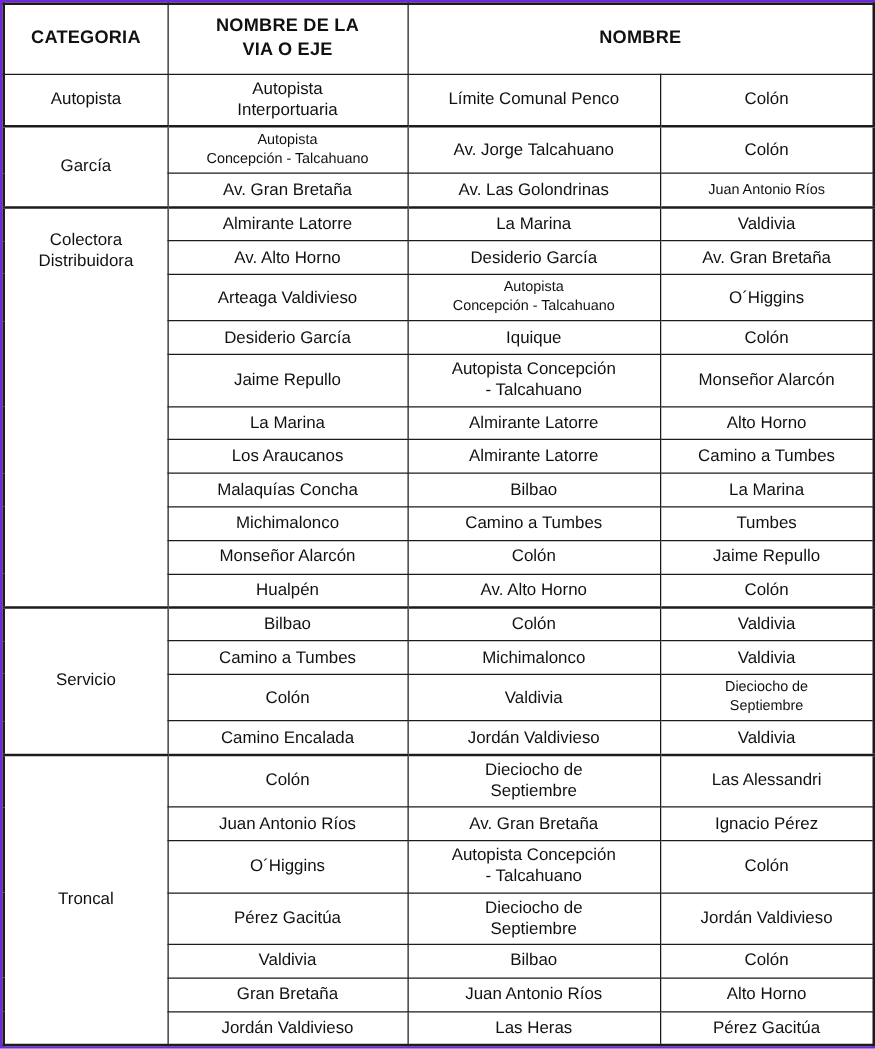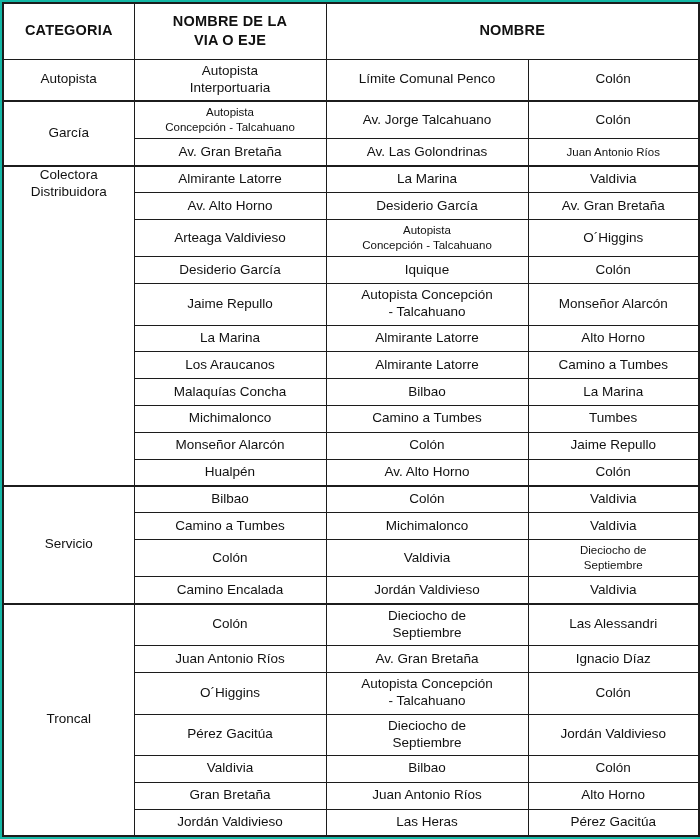--- a/index.html
+++ b/index.html
@@ -6,21 +6,21 @@
     margin: 0;
     padding: 0;
     background: #ffffff;
     font-family: "Liberation Sans", "DejaVu Sans", sans-serif;
     color: #111111;
   }
   .page {
     width: 700px;
     height: 839px;
     box-sizing: border-box;
-    background: #14b8a6;
+    background: #6d28d9;
     padding: 2px;
   }
   table.road-table {
     width: 696px;
     height: 835px;
     border-collapse: collapse;
     table-layout: fixed;
     background: #ffffff;
   }
   table.road-table col.c-cat    { width: 131px; }
@@ -56,21 +56,21 @@
   }
   table.road-table tbody td.small {
     font-size: 11.5px;
     line-height: 1.3;
   }
   table.road-table tbody td.cat {
     font-size: 13.5px;
   }
   table.road-table tbody td.cat.valign-top {
     vertical-align: top;
-    padding-top: 0;
+    padding-top: 17px;
   }
   
   table.road-table tbody tr.section-start td {
     border-top: 2px solid #1c1c1c;
   }
 </style>
 </head>
 <body>
 
 <div class="page">
@@ -194,21 +194,21 @@
         <tr class="section-start">
           <td class="cat" rowspan="7">Troncal</td>
           <td>Colón</td>
           <td>Dieciocho de
 Septiembre</td>
           <td>Las Alessandri</td>
         </tr>
         <tr>
           <td>Juan Antonio Ríos</td>
           <td>Av. Gran Bretaña</td>
-          <td>Ignacio Díaz</td>
+          <td>Ignacio Pérez</td>
         </tr>
         <tr>
           <td>O´Higgins</td>
           <td>Autopista Concepción
 - Talcahuano</td>
           <td>Colón</td>
         </tr>
         <tr>
           <td>Pérez Gacitúa</td>
           <td>Dieciocho de

